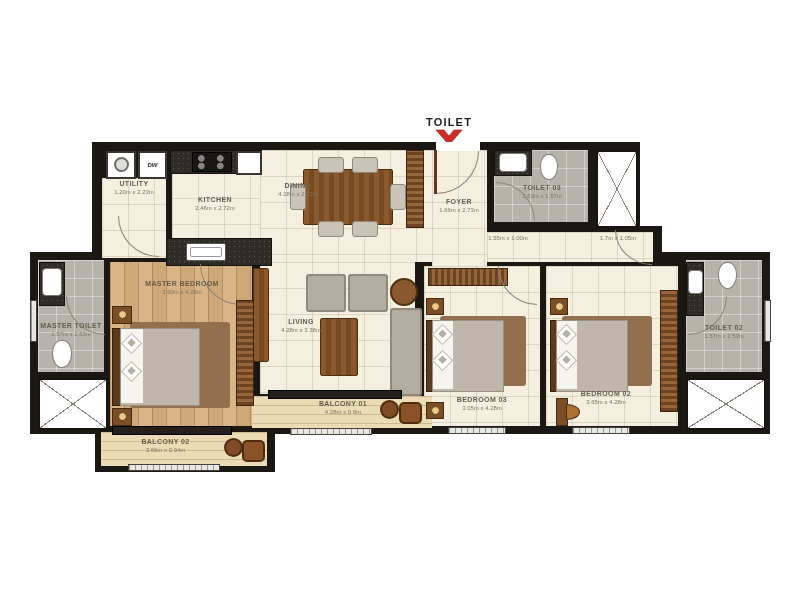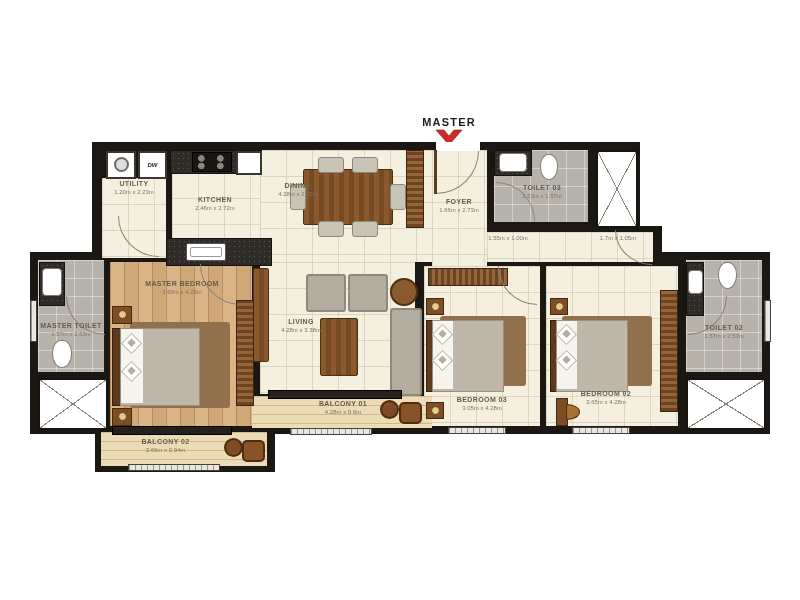--- a/index.html
+++ b/index.html
@@ -69,21 +69,21 @@
       radial-gradient(circle at 72% 72%,#8a857c 3px,transparent 3.6px);}
   .sink{background:#fff;border:1px solid #555;border-radius:2px;}
   .sink::after{content:"";position:absolute;left:3px;top:3px;right:3px;bottom:3px;border:1px solid #999;border-radius:2px;}
 </style>
 </head>
 <body>
 
 <div id="stage">
 
   <div class="entry-wrap" style="left:418px;top:116px;width:62px;">
-    <div class="entry-label">MASTER</div>
+    <div class="entry-label">TOILET</div>
     <svg width="30" height="17" viewBox="0 0 30 17" style="margin-top:1px;">
       <path d="M2,1 L10,1 L15,7 L20,1 L28,1 L15,16 Z" fill="#cf2b26" stroke="#8e1814" stroke-width="0.6"></path>
     </svg>
   </div>
 
   <div class="wall" style="left:92px;top:142px;width:548px;height:120px;"></div>
   <div class="wall" style="left:480px;top:226px;width:182px;height:40px;"></div>
   <div class="wall" style="left:30px;top:252px;width:740px;height:182px;"></div>
   <div class="wall" style="left:95px;top:424px;width:180px;height:48px;"></div>
 

